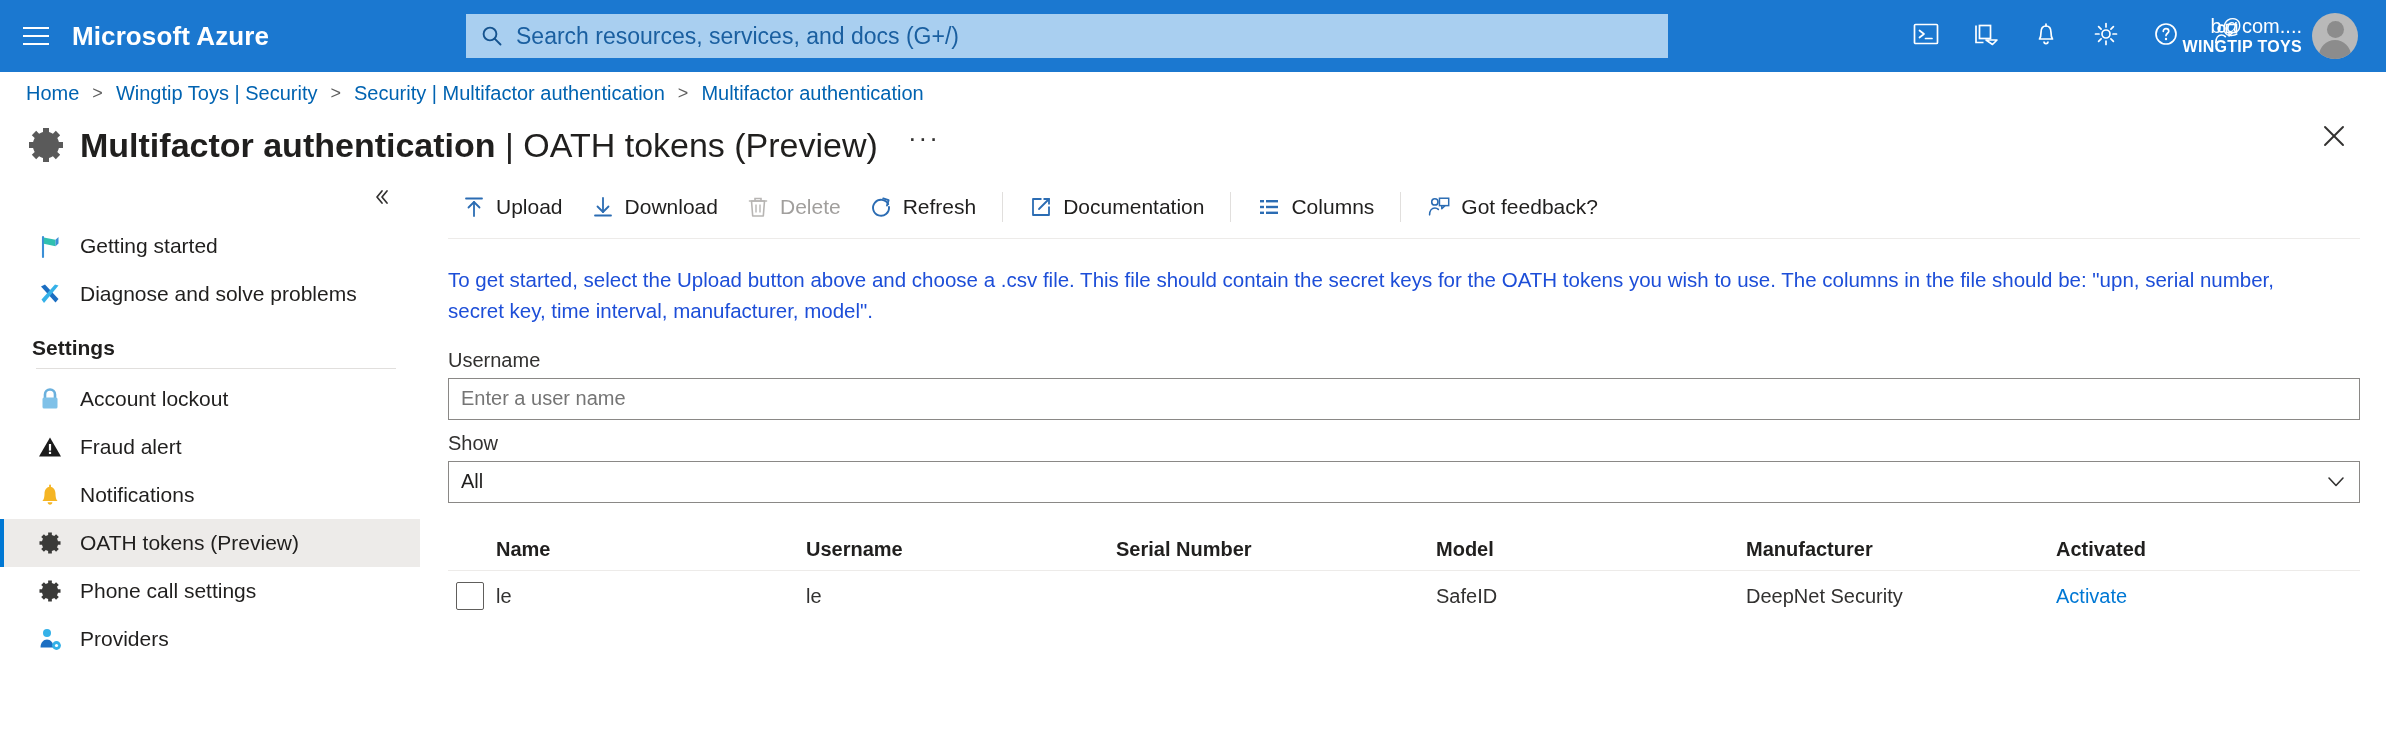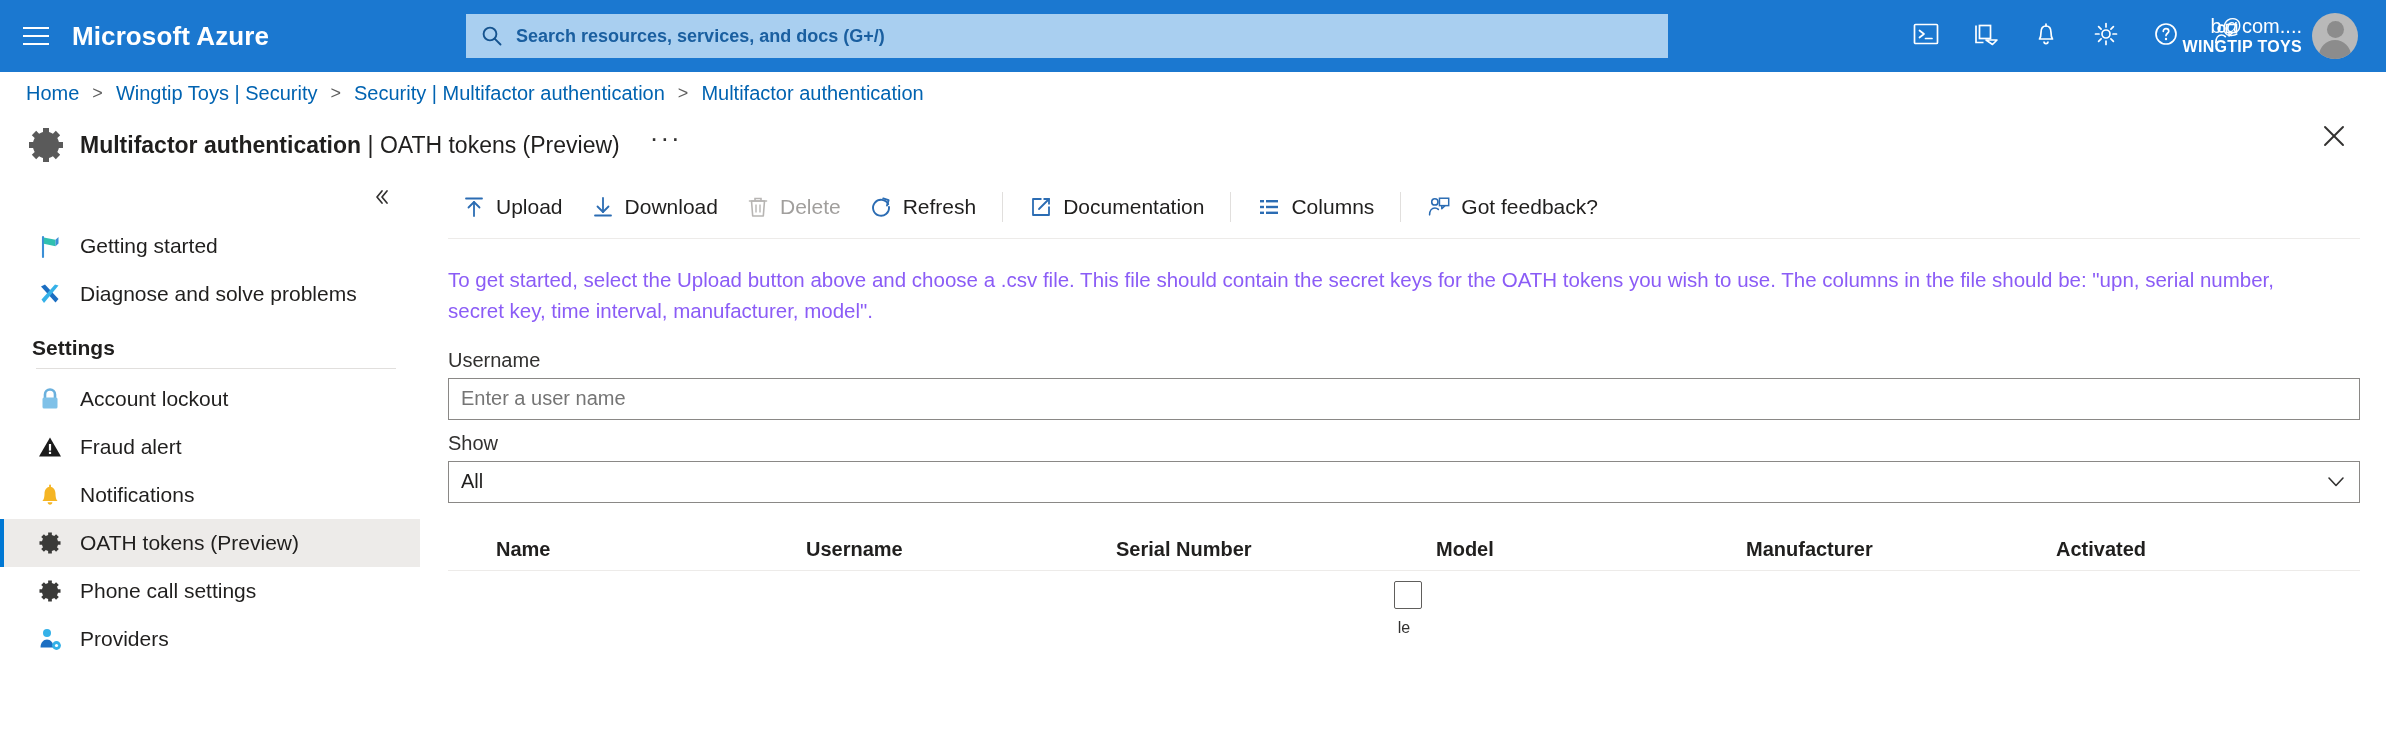--- a/index.html
+++ b/index.html
@@ -44,24 +44,23 @@
     background: #a9cff0;
     display: flex;
     align-items: center;
     padding: 0 14px;
     cursor: text;
   }
   .searchwrap .mag { flex: 0 0 auto; display:flex; align-items:center; margin-right: 10px; }
   .searchinput {
     border: none; outline: none; background: transparent;
     font-family: "Liberation Sans", sans-serif;
-    font-size: 18px;
+    font-size: 23px;
     color: #b91c1c;
     width: 100%;
-    font-weight: bold;
   }
   .searchinput::placeholder { color: #1a5fa0; opacity: 1; }
 
   .toprighticons {
     position: absolute;
     right: 130px;
     top: 0; height: 72px;
     display: flex; align-items: center; gap: 0px;
   }
   .topicon {
@@ -111,21 +110,21 @@
 
   
   .titlerow {
     display: flex; align-items: center;
     padding-left: 24px;
     height: 62px;
     position: relative;
   }
   .titleicon { width: 44px; height: 44px; margin-right: 12px; display:flex; align-items:center; justify-content:center; }
   .pagetitle {
-    font-size: 23px;
+    font-size: 34px;
     color: #201f1e;
     white-space: nowrap;
     font-weight: 400;
   }
   .pagetitle .bold { font-weight: 600; }
   .ellipsis-btn {
     margin-left: 22px;
     font-size: 26px;
     color: #323130;
     letter-spacing: 2px;
@@ -223,21 +222,21 @@
   .cmdrule {
     height: 1px;
     background: #edebe9;
     margin: 0 0 0 22px;
   }
 
   .desc {
     padding: 26px 0 0 22px;
     font-size: 20.5px;
     line-height: 1.5;
-    color: #8b5cf6;
+    color: #1d4ed8;
     max-width: 1900px;
   }
   .desclink {
     display: block;
     padding: 6px 0 0 22px;
     font-size: 20.5px;
     color: #0063b1;
     cursor: pointer;
   }
 
@@ -293,24 +292,23 @@
     align-items: center;
     border-bottom: 1px solid #edebe9;
     font-size: 20px;
     font-weight: 600;
     color: #201f1e;
   }
   .trow {
     display: flex;
     height: 52px;
     align-items: center;
-    font-size: 16px;
+    font-size: 20px;
     color: #323130;
     border-bottom: 1px solid transparent;
-    flex-direction: column;
   }
   .c-chk   { flex: 0 0 48px; display: flex; align-items: center; padding-left: 8px;}
   .c-name  { flex: 0 0 310px; }
   .c-user  { flex: 0 0 310px; }
   .c-serial{ flex: 0 0 320px; }
   .c-model { flex: 0 0 310px; }
   .c-manu  { flex: 0 0 310px; }
   .c-act   { flex: 1 1 auto; }
   .chkbox {
     width: 28px; height: 28px;

